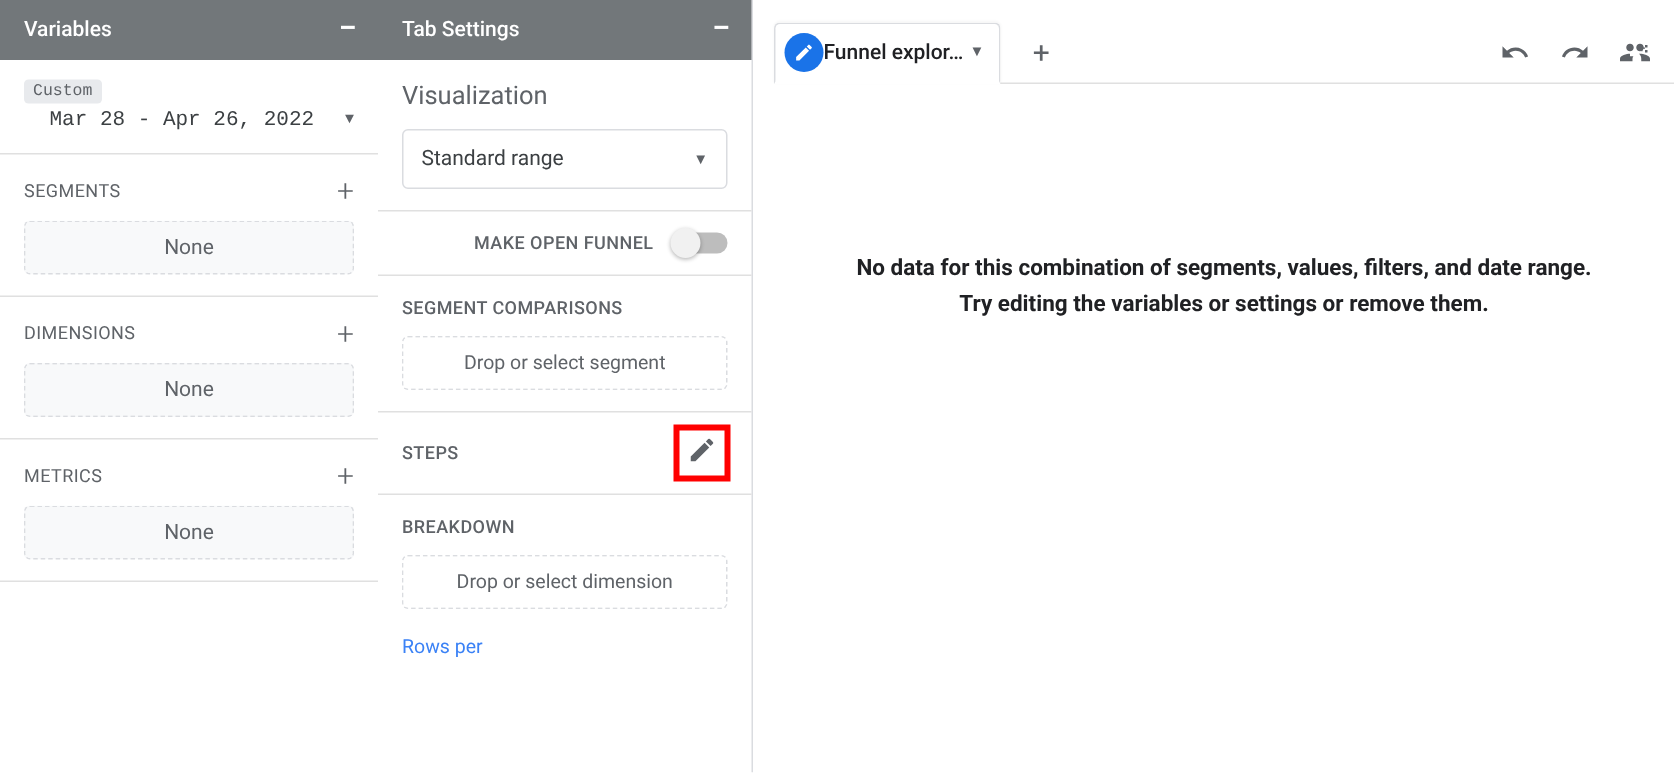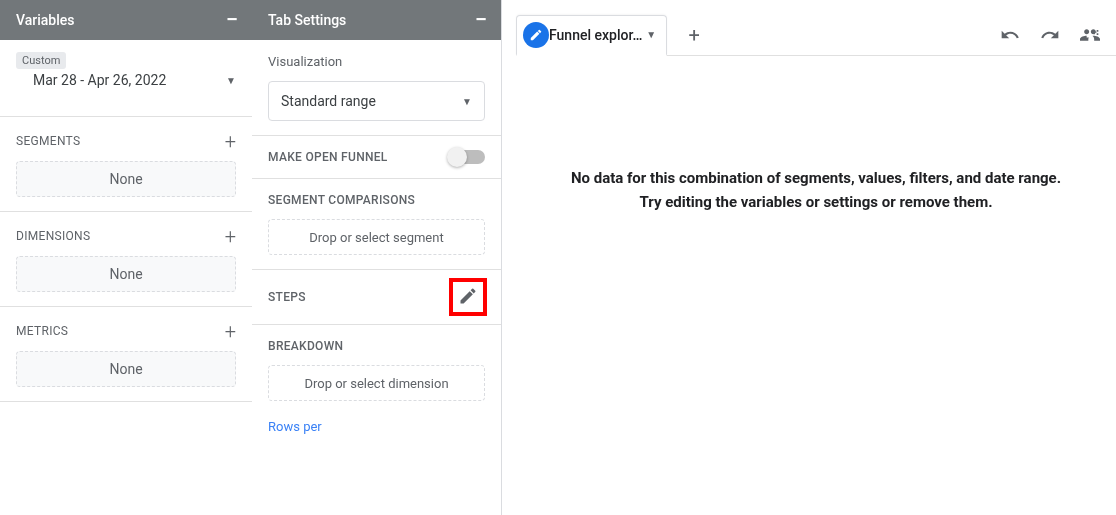--- a/index.html
+++ b/index.html
@@ -48,21 +48,22 @@
       font-size: 22px;
       line-height: 1;
       cursor: pointer;
       padding: 0 2px;
     }
     .section {
       border-bottom: 1px solid #e0e0e0;
       padding: 14px 16px;
     }
     .section-tight {
-      padding: 12px 16px 28px;
+      padding: 12px 16px 14px;
+      font-family: Liberation Mono, monospace;
     }
     .exploration-name-label {
       font-size: 14px;
       color: #3c4043;
       margin-bottom: 4px;
     }
     .exploration-name-value {
       font-size: 15px;
       color: #3c4043;
     }
@@ -114,40 +115,41 @@
       background: #f8f9fa;
       border-radius: 4px;
       height: 36px;
       display: flex;
       align-items: center;
       justify-content: center;
       color: #5f6368;
       font-size: 14px;
     }
     .viz-label {
-      font-size: 13px;
+      font-size: 17px;
       color: #5f6368;
       margin-bottom: 12px;
     }
     .select-box {
       border: 1px solid #dadce0;
       border-radius: 4px;
       height: 40px;
       display: flex;
       align-items: center;
       justify-content: space-between;
       padding: 0 12px;
       font-size: 14px;
       color: #3c4043;
       cursor: pointer;
     }
     .toggle-row {
       display: flex;
       align-items: center;
       justify-content: space-between;
+      margin-left: 48px;
     }
     .toggle-label {
       font-size: 12px;
       color: #5f6368;
       letter-spacing: 0.3px;
       font-weight: 500;
     }
     .toggle-switch {
       width: 36px;
       height: 14px;

